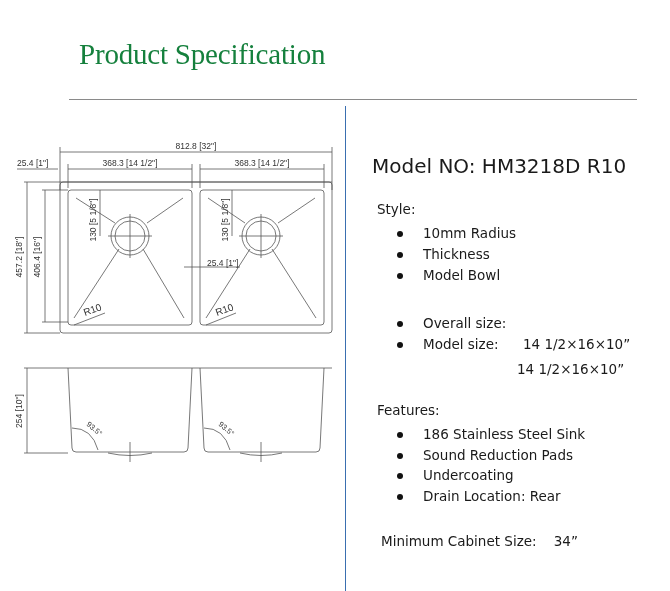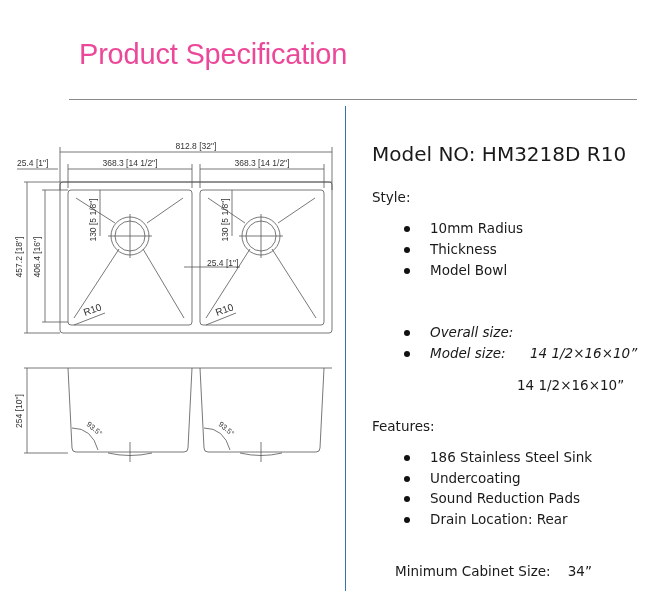--- a/index.html
+++ b/index.html
@@ -1,31 +1,31 @@
 <!DOCTYPE html>
 <html><head>
 <meta charset="utf-8">
 <style>
   html, body { margin: 0; padding: 0; background: #ffffff; }
   body { width: 670px; height: 591px; position: relative; overflow: hidden; font-family: "Liberation Sans", sans-serif; }
-  .title { position: absolute; left: 79px; top: 38px; font-size: 29px; color: #ec4899; letter-spacing: -0.2px; font-family: Liberation Sans, sans-serif; }
+  .title { position: absolute; left: 79px; top: 38px; font-size: 29px; color: #15803d; letter-spacing: -0.2px; font-family: Liberation Serif, serif; }
   .hr { position: absolute; left: 69px; top: 99px; width: 568px; height: 1px; background: #8a8a8a; }
   .vdivider { position: absolute; left: 345px; top: 106px; width: 1px; height: 485px; background: #3a6fb0; }
   .drawing { position: absolute; left: 0; top: 130px; width: 345px; height: 340px; }
   .spec { position: absolute; left: 372px; top: 140px; width: 298px; font-family: "DejaVu Sans", sans-serif; color: #1a1a1a; }
-  .model { font-size: 20px; line-height: 28px; margin: 0 0 19px 0; font-weight: normal; }
-  .sec-label { font-size: 13.5px; line-height: 20px; }
-  ul.bullets { list-style: none; margin: 11px; padding: 0; }
+  .model { font-size: 20px; line-height: 28px; margin: 12px 0 19px 0; font-weight: normal; }
+  .sec-label { font-size: 13.5px; line-height: 20px; margin-left: 5px; }
+  ul.bullets { list-style: none; margin: 4px; padding: 0; }
   ul.bullets li { font-size: 13.5px; line-height: 20.8px; position: relative; padding-left: 47px; white-space: pre; }
   ul.bullets li::before { content: ""; position: absolute; left: 21px; top: 8px; width: 6px; height: 6px; border-radius: 50%; background: #111; }
   .gap { height: 20px; }
-  .row { display: flex; font-style: italic; }
+  .row { display: flex; }
   .row .k { width: 95px; }
   .indent { font-size: 13.5px; line-height: 20.8px; padding-left: 145px; white-space: pre; }
-  .mincab { font-size: 13.5px; line-height: 20px; margin-left: 23px; white-space: pre; }
+  .mincab { font-size: 13.5px; line-height: 20px; margin-left: 9px; white-space: pre; }
   svg text { font-family: "Liberation Sans", sans-serif; fill: #333; }
 </style>
 </head>
 <body>
 
 <div class="title">Product Specification</div>
 <div class="hr"></div>
 <div class="vdivider"></div>
 
 <svg class="drawing" viewBox="0 130 345 340" width="345" height="340" xmlns="http://www.w3.org/2000/svg">
@@ -128,20 +128,20 @@
   <ul class="bullets">
     <li><div class="row"><span class="k">Overall size:</span></div></li>
     <li><div class="row"><span class="k" style="width:100px">Model size:</span><span>14 1/2×16×10”</span></div></li>
   </ul>
   <div class="indent">14 1/2×16×10”</div>
   <div class="gap"></div>
 
   <div class="sec-label">Features:</div>
   <ul class="bullets">
     <li>186 Stainless Steel Sink</li>
+    <li>Sound Reduction Pads</li>
     <li>Undercoating</li>
-    <li>Sound Reduction Pads</li>
     <li>Drain Location: Rear</li>
   </ul>
   <div class="gap"></div>
 
   <div class="mincab"><span>Minimum Cabinet Size:</span>&nbsp;&nbsp;&nbsp;&nbsp;<span>34”</span></div>
 </div>
 
 </body></html>

